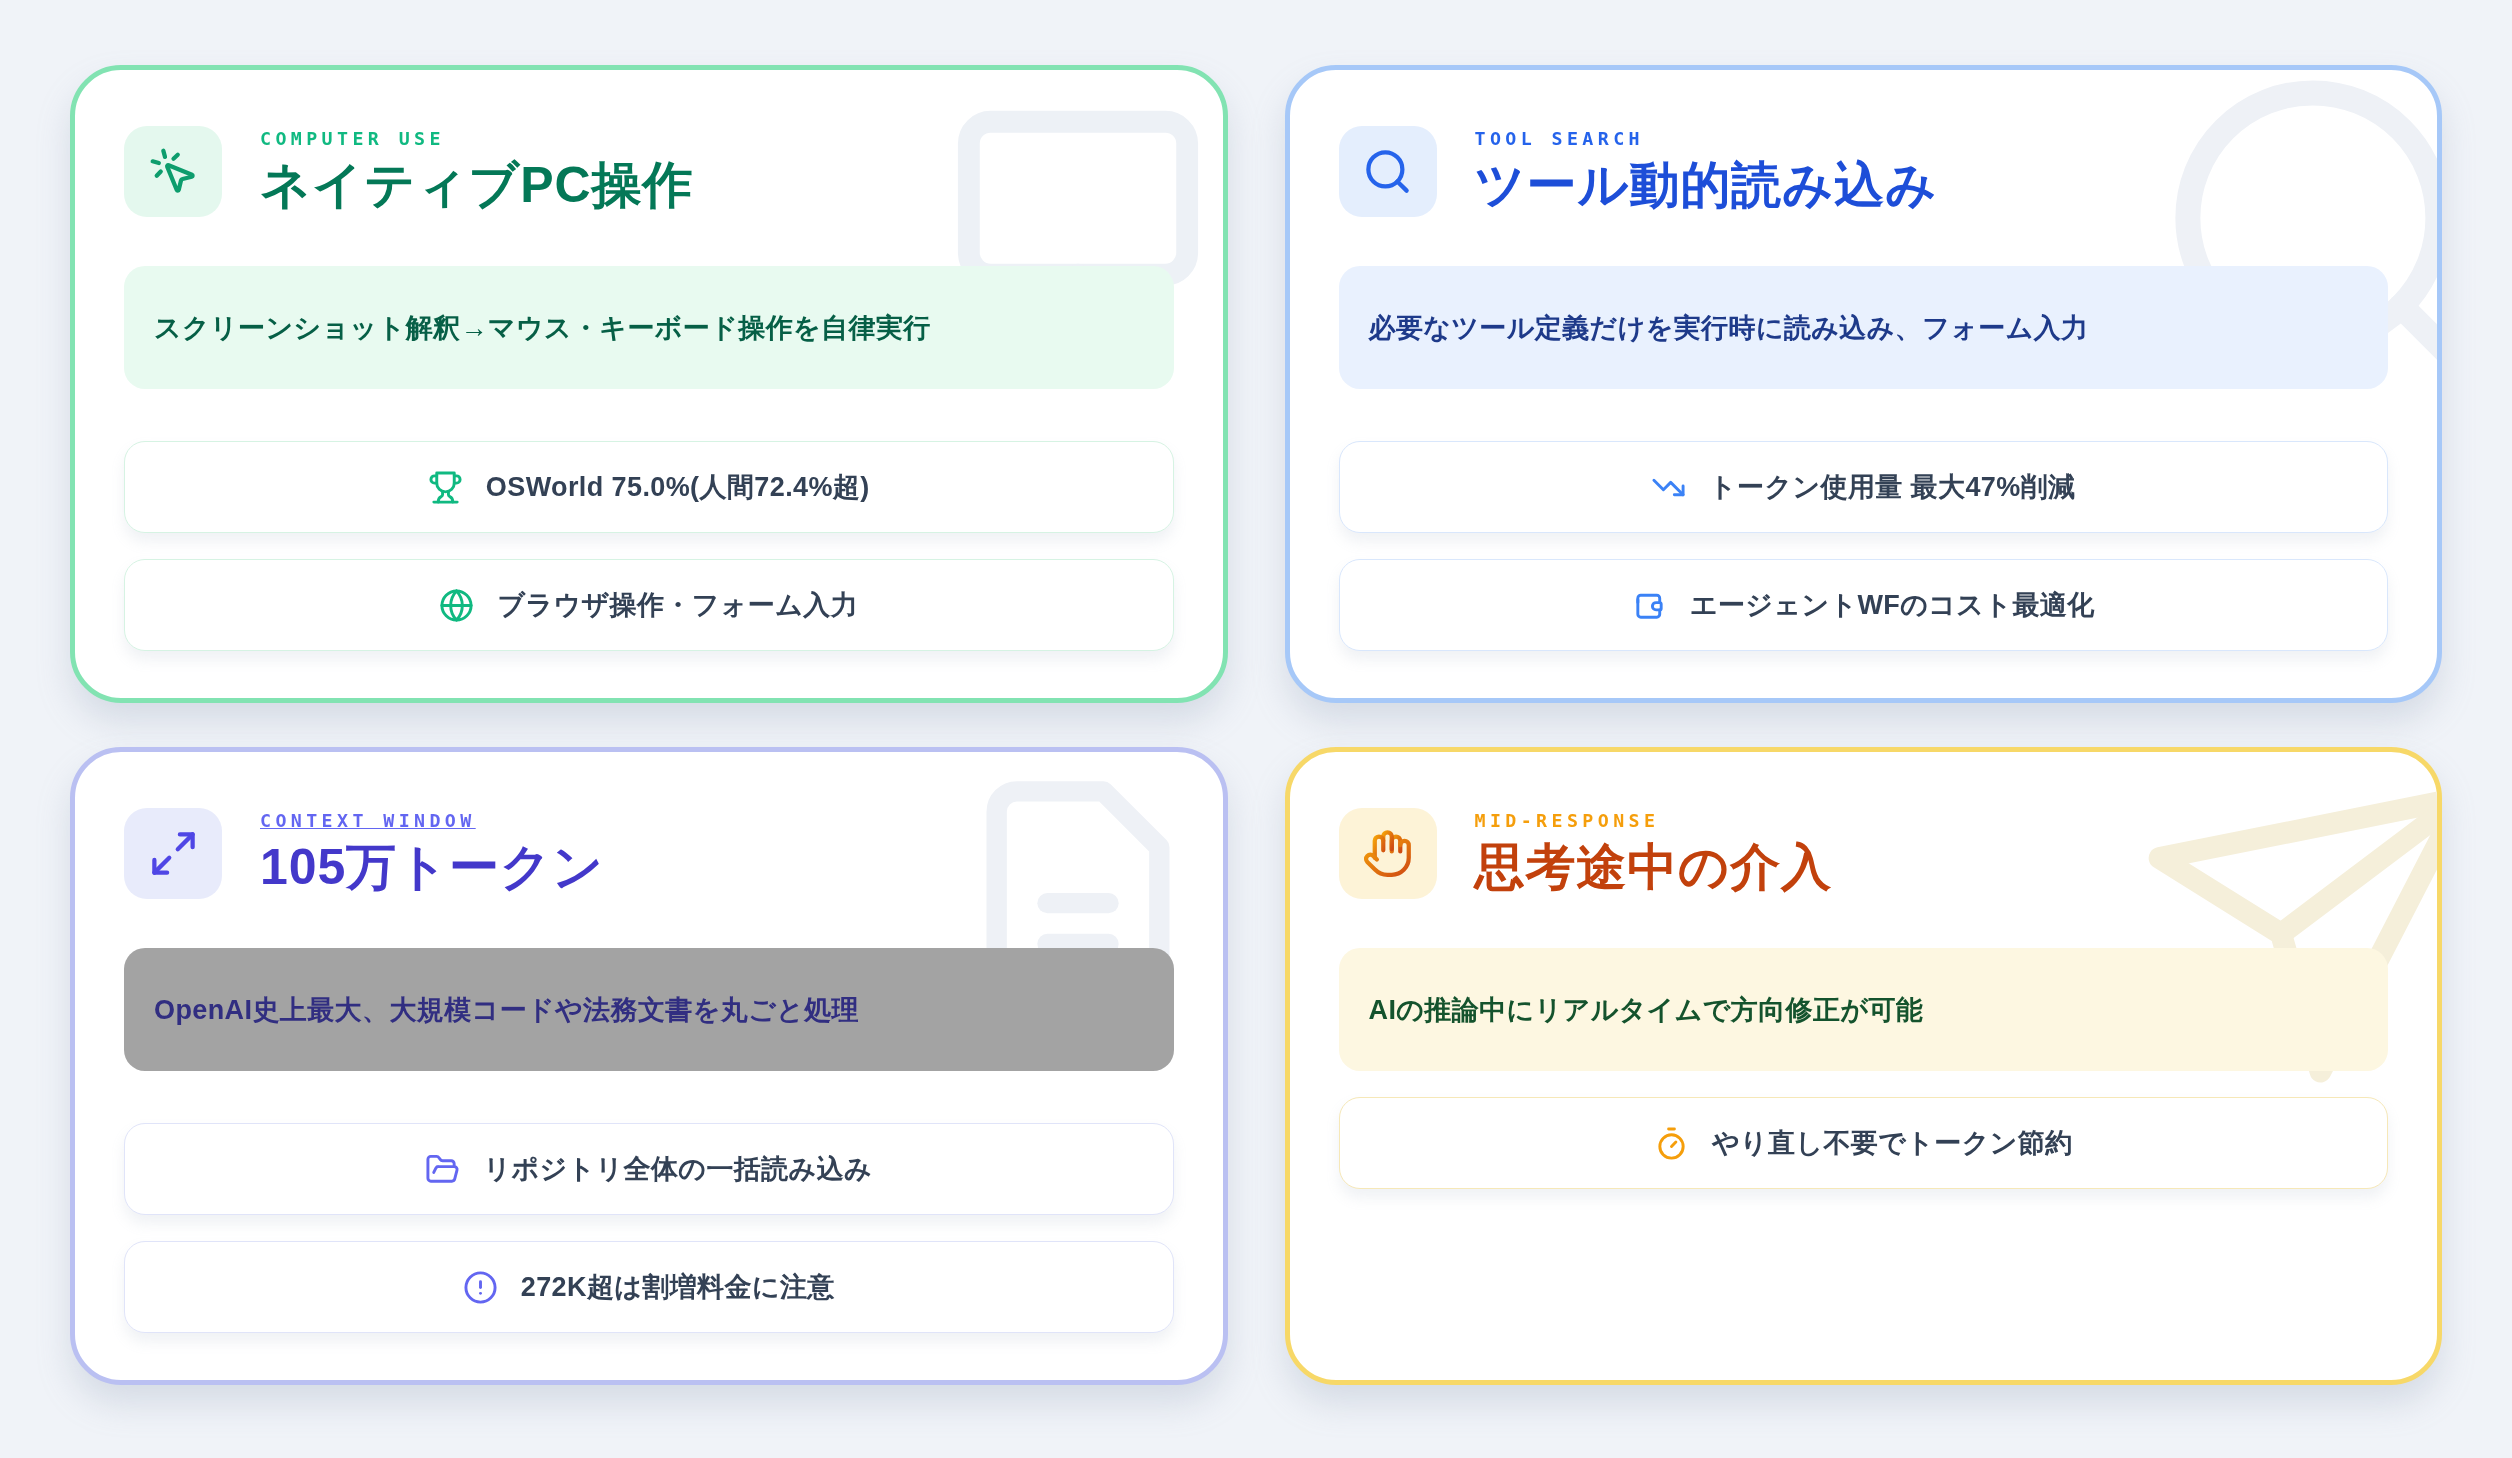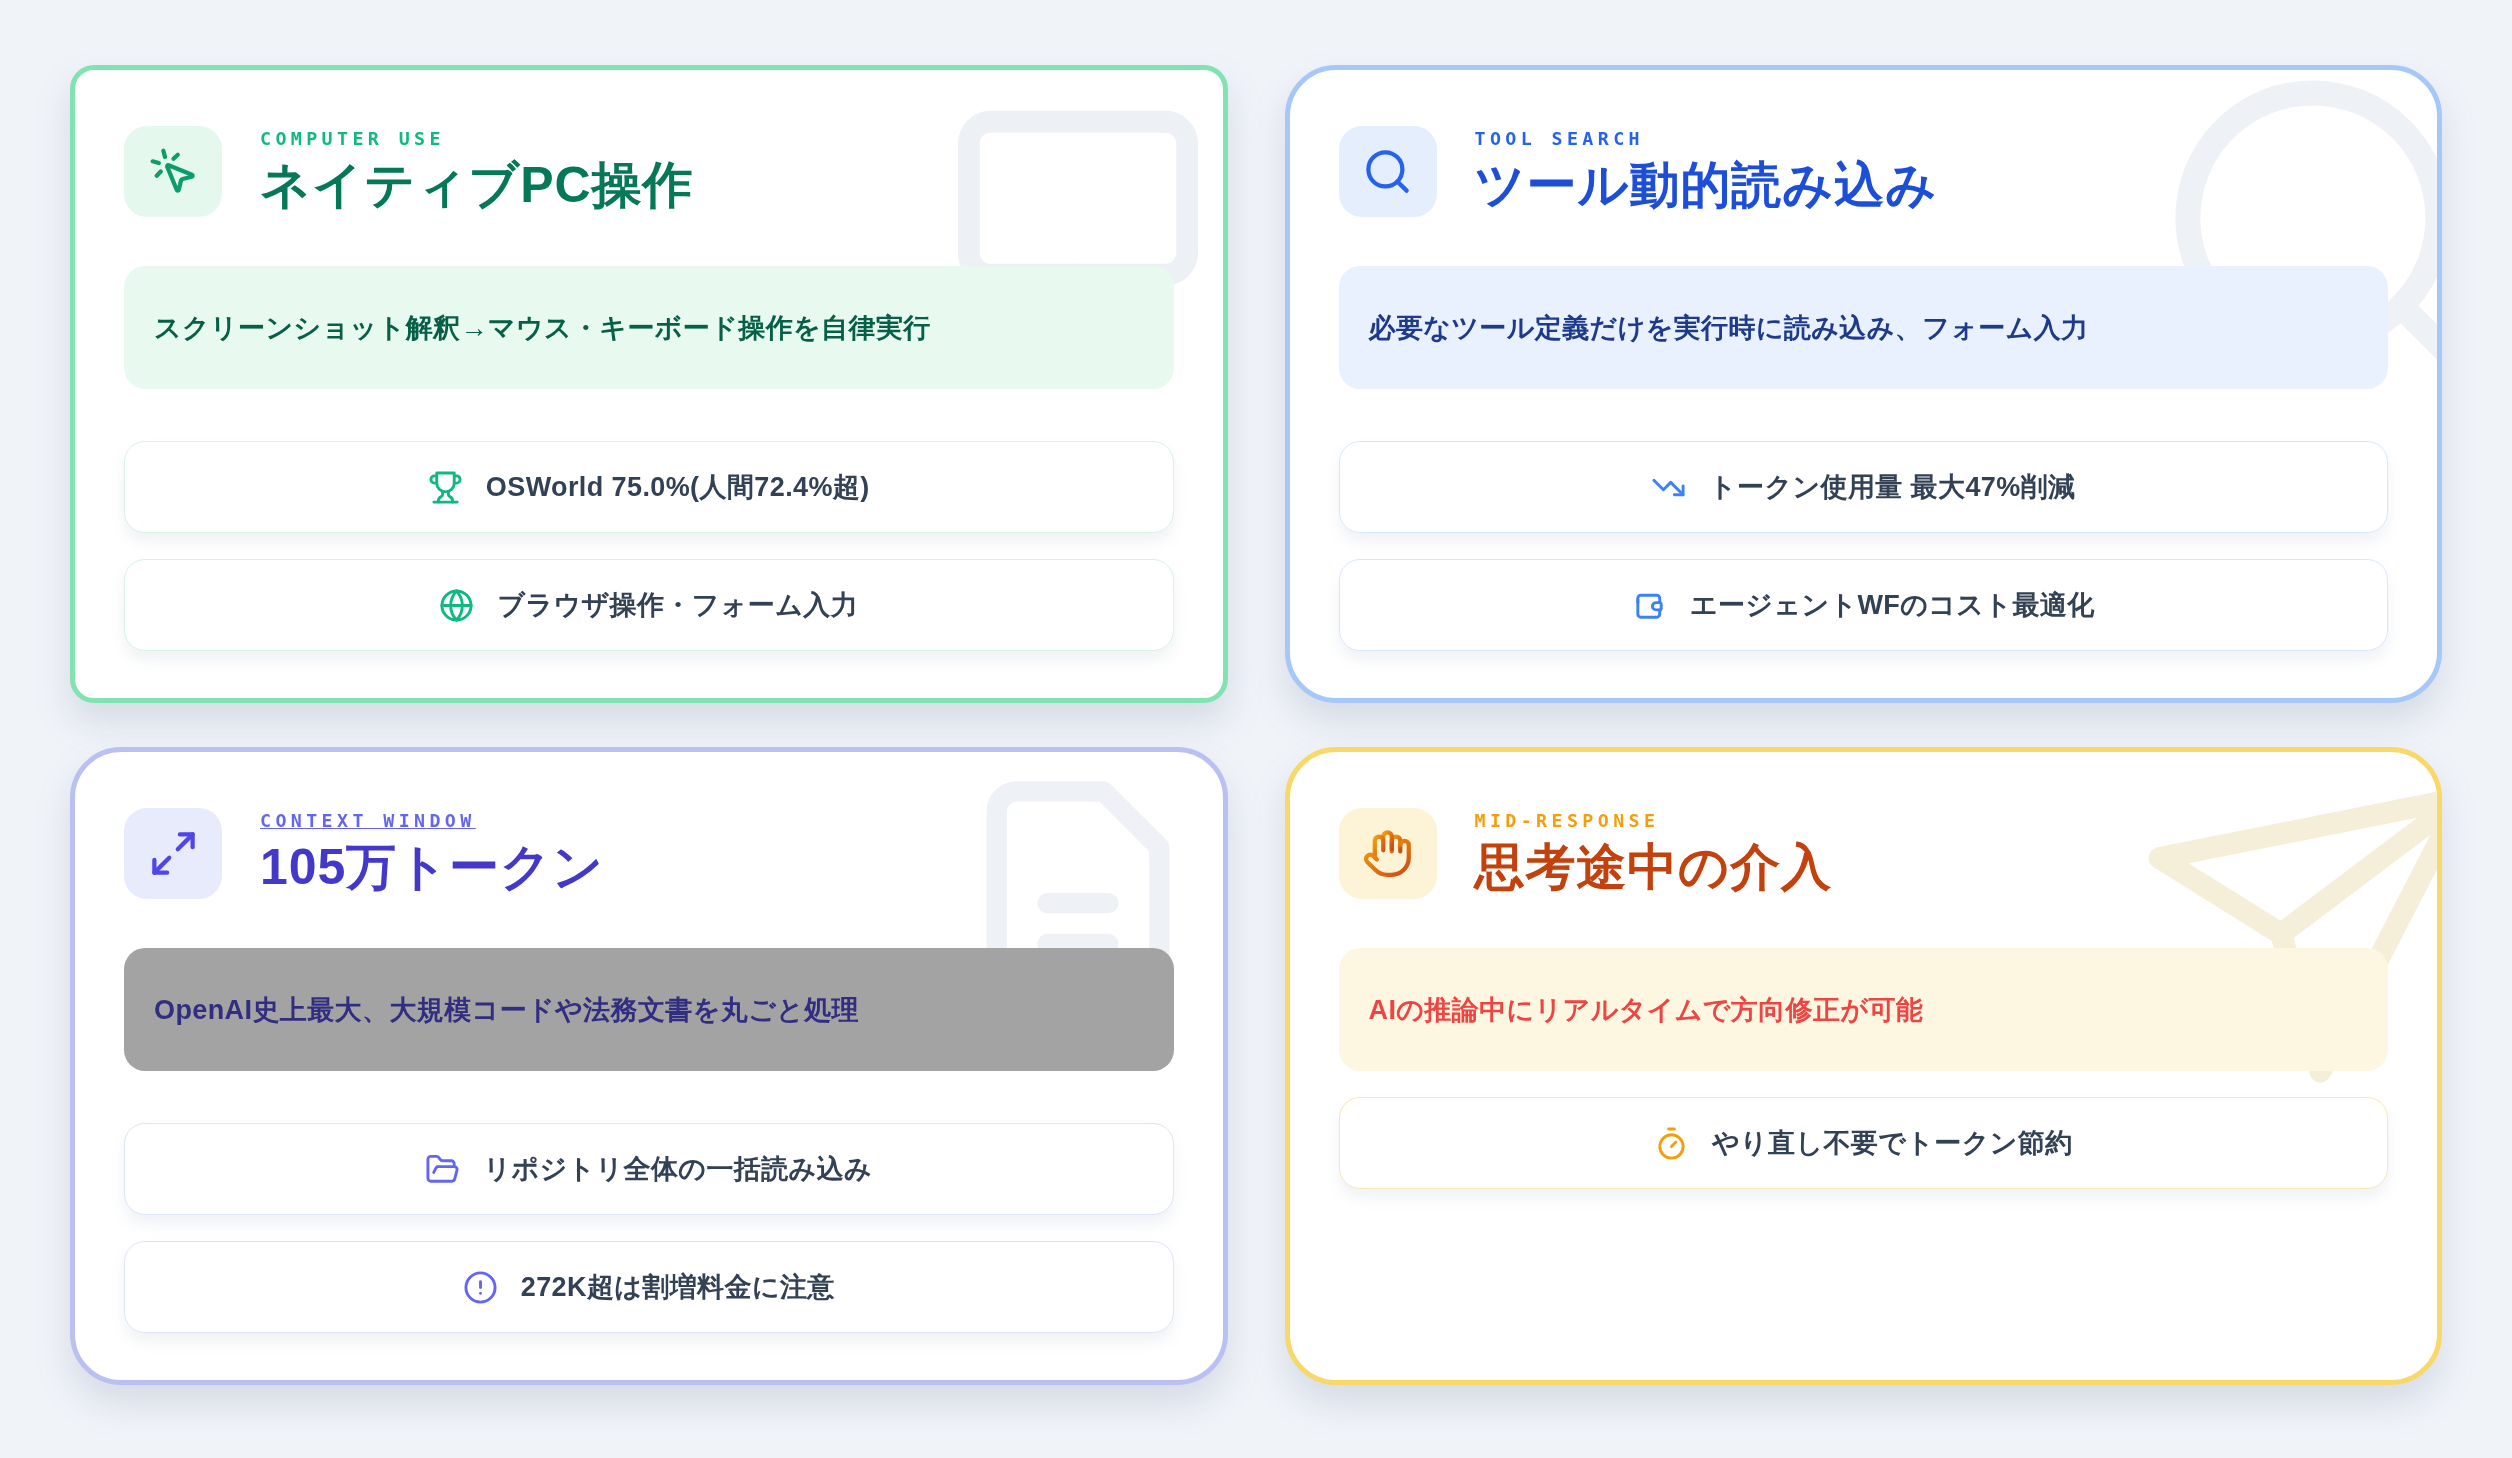--- a/index.html
+++ b/index.html
@@ -23,21 +23,21 @@
     position:relative;
     background:#ffffff;
     border:5.2px solid transparent;
     border-radius:51px;
     padding:56px 49px 0;
     box-sizing:border-box;
     overflow:hidden;
     box-shadow:0 19px 33px rgba(148,163,184,.28);
   }
   
-  .theme-green {border-color:#82e3b2;border-radius:24px;}
+  .theme-green {border-color:#82e3b2;}
   .theme-green  .tile{background:#e4f8ee;color:#0d9d6d;}
   .theme-green  .eyebrow{color:#10b981;}
   .theme-green  .title{color:#047857;}
   .theme-green  .banner{background:#e8faf0;color:#065f46;}
   .theme-green  .item{border-color:#d6f3e3;}
   .theme-green  .item .ico{color:#10b981;}
   .theme-blue  {border-color:#a6c8f8;}
   .theme-blue   .tile{background:#e4eefd;color:#2563eb;}
   .theme-blue   .eyebrow{color:#2563eb;}
   .theme-blue   .title{color:#1d4ed8;}
@@ -48,21 +48,21 @@
   .theme-indigo .tile{background:#e8ebfb;color:#4f46e5;}
   .theme-indigo .eyebrow{color:#6366f1;text-decoration:underline;}
   .theme-indigo .title{color:#4338ca;}
   .theme-indigo .banner{background:#a3a3a3;color:#312e81;}
   .theme-indigo .item{border-color:#e0e4f9;}
   .theme-indigo .item .ico{color:#6366f1;}
   .theme-amber {border-color:#f7d868;}
   .theme-amber  .tile{background:#fdf3d7;color:#ea9006;}
   .theme-amber  .eyebrow{color:#f59e0b;}
   .theme-amber  .title{color:#c2410c;}
-  .theme-amber  .banner{background:#fdf7e1;color:#ef4444;}
+  .theme-amber  .banner{background:#fdf7e1;color:#14532d;}
   .theme-amber  .item{border-color:#f6e8b8;}
   .theme-amber  .item .ico{color:#f59e0b;}
   
   .card-header{display:flex;align-items:center;gap:38px;height:91px;position:relative;z-index:2;}
   .tile{
     width:98px;height:91px;flex:0 0 auto;
     border-radius:23px;
     display:flex;align-items:center;justify-content:center;
   }
   .tile svg{width:51px;height:51px;}

